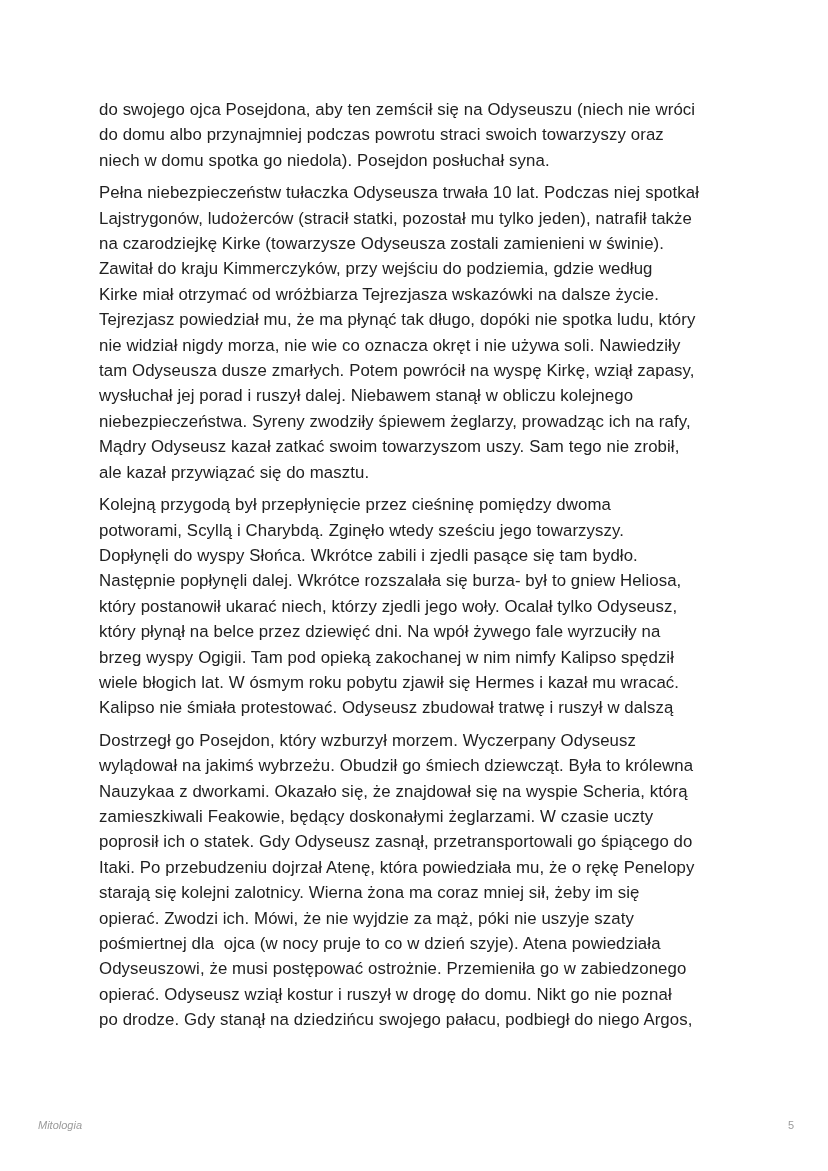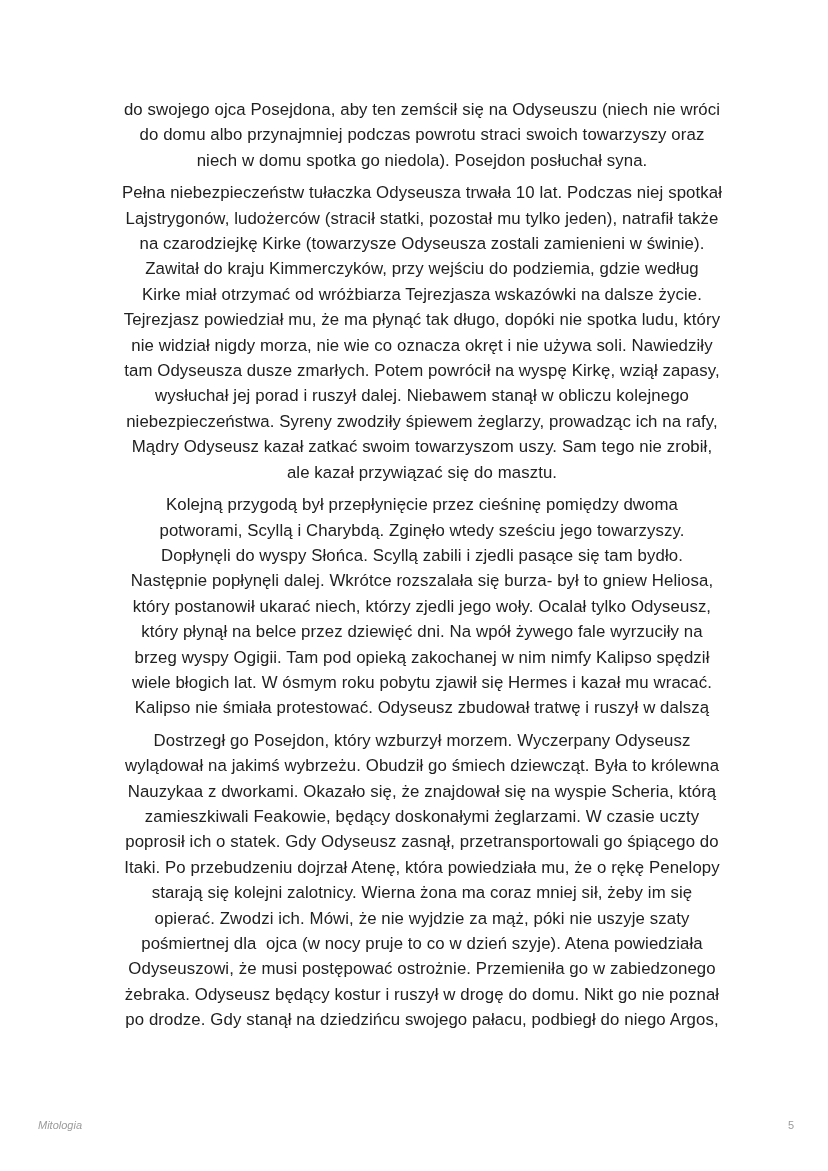--- a/index.html
+++ b/index.html
@@ -11,21 +11,20 @@
     width: 828px;
     height: 1171px;
     position: relative;
     overflow: hidden;
     font-family: "Liberation Sans", "DejaVu Sans", sans-serif;
   }
   .page {
     position: absolute;
     inset: 0;
     background: #ffffff;
-    text-align: center;
   }
   .page-body {
     position: absolute;
     left: 99px;
     top: 97px;
     width: 646px;
     color: #212121;
     font-size: 16.8px;
     line-height: 25.4px;
     font-weight: 400;
@@ -80,40 +79,40 @@
         <div class="line">nie widział nigdy morza, nie wie co oznacza okręt i nie używa soli. Nawiedziły</div>
         <div class="line">tam Odyseusza dusze zmarłych. Potem powrócił na wyspę Kirkę, wziął zapasy,</div>
         <div class="line">wysłuchał jej porad i ruszył dalej. Niebawem stanął w obliczu kolejnego</div>
         <div class="line">niebezpieczeństwa. Syreny zwodziły śpiewem żeglarzy, prowadząc ich na rafy,</div>
         <div class="line">Mądry Odyseusz kazał zatkać swoim towarzyszom uszy. Sam tego nie zrobił,</div>
         <div class="line">ale kazał przywiązać się do masztu.</div>
       </div>
       <div class="para">
         <div class="line">Kolejną przygodą był przepłynięcie przez cieśninę pomiędzy dwoma</div>
         <div class="line">potworami, Scyllą i Charybdą. Zginęło wtedy sześciu jego towarzyszy.</div>
-        <div class="line">Dopłynęli do wyspy Słońca. Scyllą zabili i zjedli pasące się tam bydło.</div>
+        <div class="line">Dopłynęli do wyspy Słońca. Wkrótce zabili i zjedli pasące się tam bydło.</div>
         <div class="line">Następnie popłynęli dalej. Wkrótce rozszalała się burza- był to gniew Heliosa,</div>
         <div class="line">który postanowił ukarać niech, którzy zjedli jego woły. Ocalał tylko Odyseusz,</div>
         <div class="line">który płynął na belce przez dziewięć dni. Na wpół żywego fale wyrzuciły na</div>
         <div class="line">brzeg wyspy Ogigii. Tam pod opieką zakochanej w nim nimfy Kalipso spędził</div>
         <div class="line">wiele błogich lat. W ósmym roku pobytu zjawił się Hermes i kazał mu wracać.</div>
         <div class="line">Kalipso nie śmiała protestować. Odyseusz zbudował tratwę i ruszył w dalszą</div>
       </div>
       <div class="para">
         <div class="line">Dostrzegł go Posejdon, który wzburzył morzem. Wyczerpany Odyseusz</div>
         <div class="line">wylądował na jakimś wybrzeżu. Obudził go śmiech dziewcząt. Była to królewna</div>
         <div class="line">Nauzykaa z dworkami. Okazało się, że znajdował się na wyspie Scheria, którą</div>
         <div class="line">zamieszkiwali Feakowie, będący doskonałymi żeglarzami. W czasie uczty</div>
         <div class="line">poprosił ich o statek. Gdy Odyseusz zasnął, przetransportowali go śpiącego do</div>
         <div class="line">Itaki. Po przebudzeniu dojrzał Atenę, która powiedziała mu, że o rękę Penelopy</div>
         <div class="line">starają się kolejni zalotnicy. Wierna żona ma coraz mniej sił, żeby im się</div>
         <div class="line">opierać. Zwodzi ich. Mówi, że nie wyjdzie za mąż, póki nie uszyje szaty</div>
         <div class="line">pośmiertnej dla  ojca (w nocy pruje to co w dzień szyje). Atena powiedziała</div>
         <div class="line">Odyseuszowi, że musi postępować ostrożnie. Przemieniła go w zabiedzonego</div>
-        <div class="line">żebraka. Odyseusz będący kostur i ruszył w drogę do domu. Nikt go nie poznał</div>
+        <div class="line">opierać. Odyseusz wziął kostur i ruszył w drogę do domu. Nikt go nie poznał</div>
         <div class="line">po drodze. Gdy stanął na dziedzińcu swojego pałacu, podbiegł do niego Argos,</div>
       </div>
     </main>
 
   <div class="footer-left">Mitologia</div>
 
   <div class="footer-right">5</div>
 
 </div>
 

